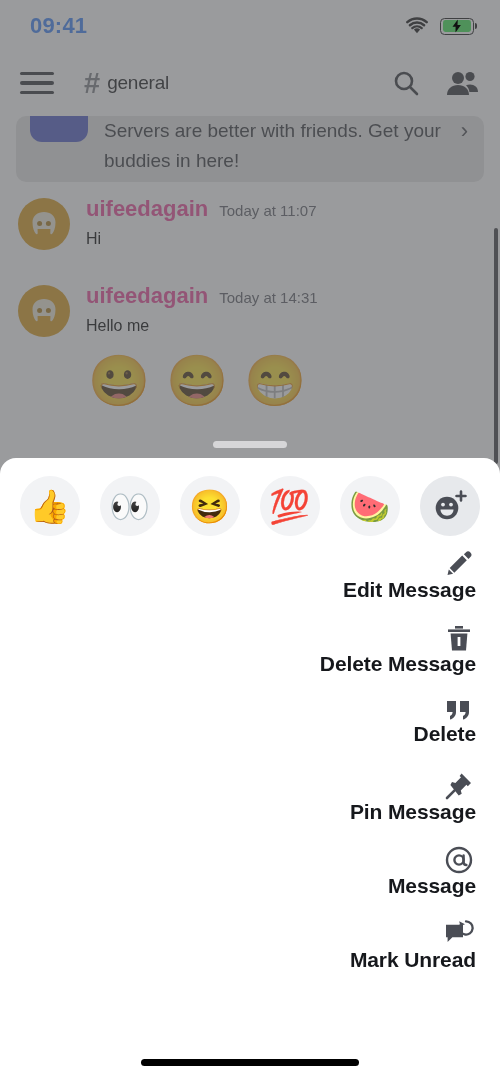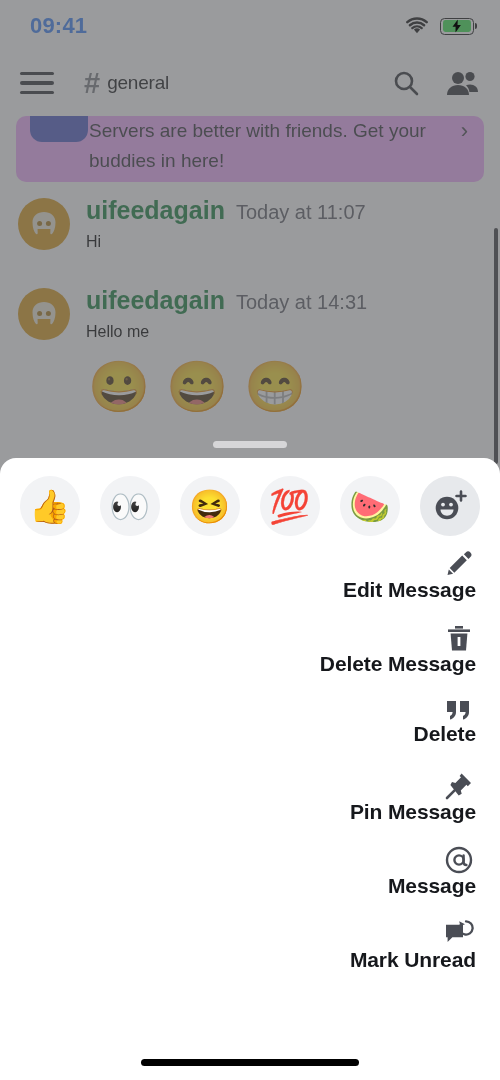--- a/index.html
+++ b/index.html
@@ -40,41 +40,41 @@
   #hamburger { width:34px; height:22px; display:flex; flex-direction:column; justify-content:space-between; flex:none; }
   #hamburger span { display:block; height:3.4px; background:#2f3136; border-radius:2px; }
   #channel-title-wrap { display:flex; align-items:center; gap:7px; margin-left:30px; flex:1; }
   #hash { font-size:29px; color:#7c7f85; font-weight:bold; line-height:1; }
   #channel-name { font-size:19px; font-weight:normal; color:#141517; letter-spacing:-.2px; }
   .hdr-btn { flex:none; margin-left:26px; display:flex; align-items:center; justify-content:center; }
 
   
   #invite-banner {
     position:absolute; top:116px; left:16px; right:16px; height:66px;
-    background:#f0abfc; border-radius:10px;
-    display:flex; align-items:flex-start; padding:0 16px 0 14px; gap:1px; overflow:hidden;
+    background:#e5e5e5; border-radius:10px;
+    display:flex; align-items:flex-start; padding:0 16px 0 14px; gap:16px; overflow:hidden;
   }
   #invite-icon { width:58px; height:40px; background:#4e5ac4; border-radius:0 0 12px 12px; flex:none; position:relative; margin-top:-14px; }
   #invite-icon:after { content:""; position:absolute; left:50%; top:-1px; transform:translateX(-50%);
      width:22px; height:9px; background:#8b8b8f; border-radius:0 0 6px 6px; }
   #invite-text { flex:1; font-size:19px; line-height:30px; color:#313338; padding-top:0px; }
   #invite-chevron { flex:none; font-size:22px; color:#45474c; padding-top:2px; }
 
   
   #messages { position:absolute; top:196px; left:0; right:0; bottom:0; }
   .msg { display:flex; padding:0 18px; gap:16px; }
   .msg + .msg { margin-top:30px; }
   .avatar {
     width:52px; height:52px; border-radius:50%; background:#d99b1c; flex:none;
     display:flex; align-items:center; justify-content:center; margin-top:2px;
   }
   .msg-body { flex:1; min-width:0; }
   .msg-head { display:flex; align-items:baseline; gap:11px; }
-  .msg-author { font-size:25px; font-weight:bold; color:#15803d; }
-  .msg-time { font-size:20px; color:#5c5e66; }
+  .msg-author { font-size:22px; font-weight:bold; color:#ec4899; }
+  .msg-time { font-size:15px; color:#5c5e66; }
   .msg-text { font-size:16px; color:#000000; margin-top:3px; line-height:28px; }
   .jumbo-row { display:flex; gap:16px; margin-top:14px; padding-left:2px; }
   .jumbo { font-size:50px; line-height:54px; }
 
   
   #scrollbar { position:absolute; right:2px; top:228px; width:4px; height:236px;
     background:#3b3c41; border-radius:3px; }
 
   
   #scrim { position:absolute; inset:0; background:rgba(92,93,97,.62); }

